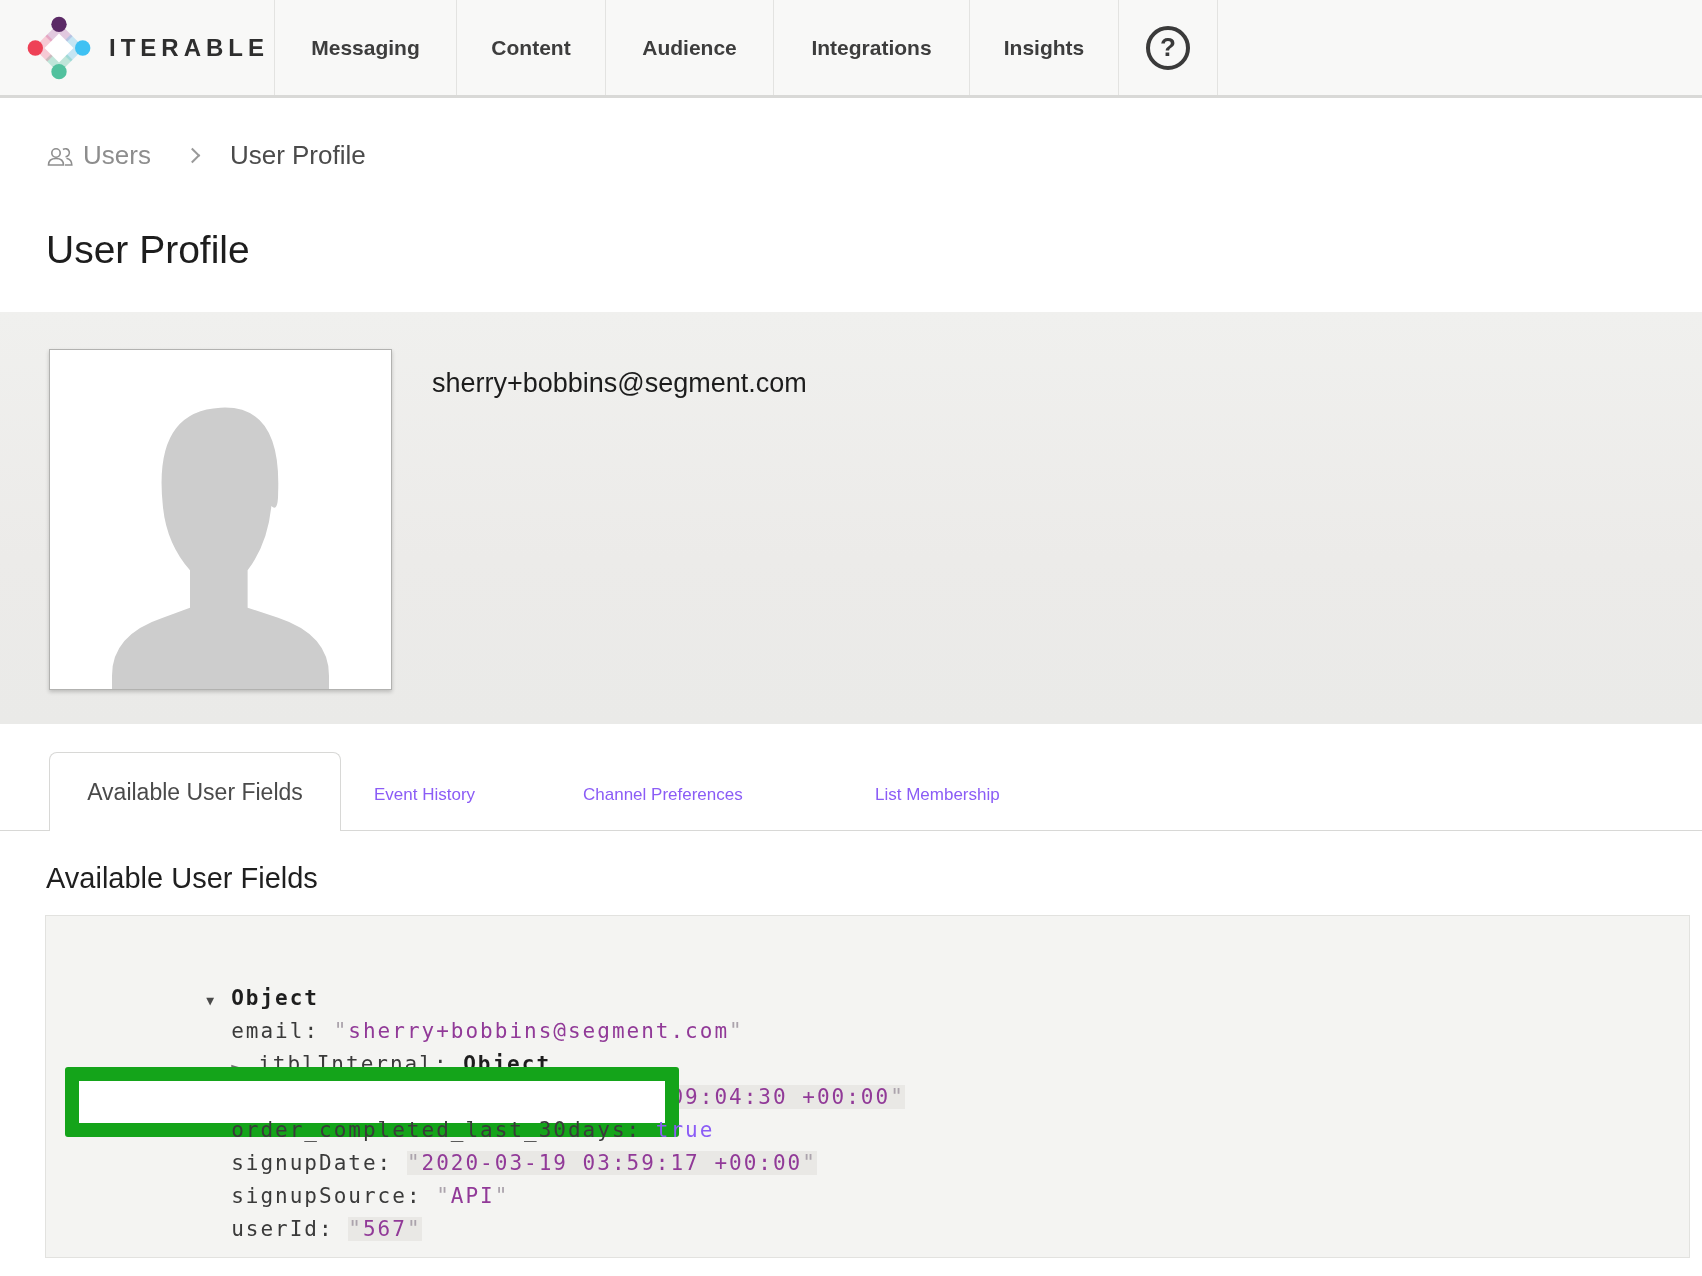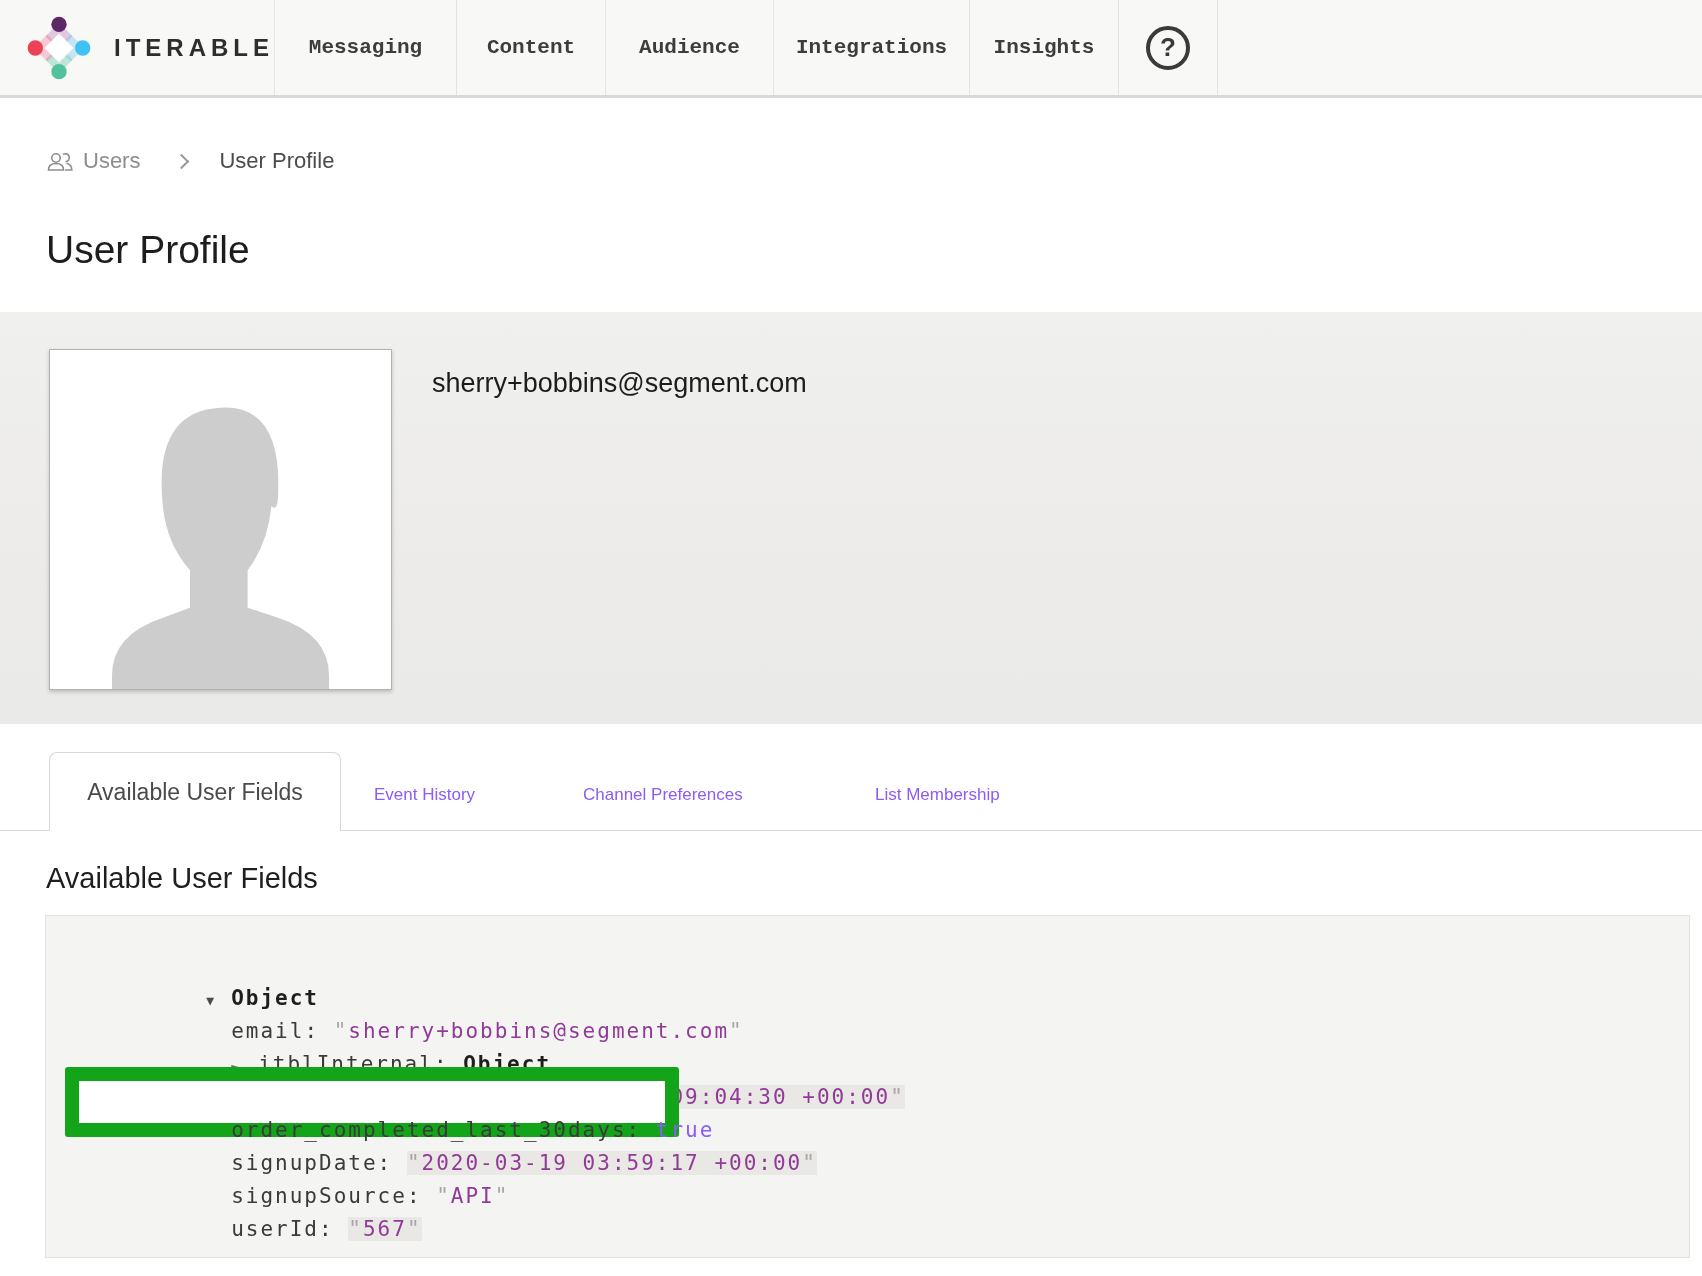--- a/index.html
+++ b/index.html
@@ -3,34 +3,34 @@
 <meta charset="utf-8">
 <style>
   * { margin:0; padding:0; box-sizing:border-box; }
   html,body { width:1702px; height:1276px; background:#fff; overflow:hidden;
               font-family:"Liberation Sans", sans-serif; }
   .stage { position:relative; width:1702px; height:1276px; }
 
   
   .topnav { position:absolute; top:0; left:0; width:1702px; height:98px;
             background:#f8f8f7; border-bottom:3px solid #d9d9d7; display:flex; align-items:stretch; }
-  .brand { flex:0 0 274px; display:flex; align-items:center; padding-left:27px;justify-content:space-between; }
+  .brand { flex:0 0 274px; display:flex; align-items:center; padding-left:27px; }
   .brand-name { font-size:24px; font-weight:700; letter-spacing:5px; color:#2e2e2e; margin-left:18px; }
   .nav-item { display:flex; align-items:center; justify-content:center;
-              border-left:1px solid #e3e3e1; font-size:21px; font-weight:700; color:#3d3d3d; cursor:pointer;font-family:Liberation Mono, monospace; }
+              border-left:1px solid #e3e3e1; font-size:21px; font-weight:700; color:#3d3d3d; cursor:pointer; }
   .w-messaging{width:182px}.w-content{width:149px}.w-audience{width:168px}
   .w-insights{width:149px}.w-integrations{width:196px}
   .nav-help { width:100px; border-left:1px solid #e3e3e1; border-right:1px solid #e3e3e1;
               display:flex; align-items:center; justify-content:center; cursor:pointer; }
   .help-circle { width:44px; height:44px; border:4px solid #3a3a3a; border-radius:50%;
                  display:flex; align-items:center; justify-content:center;
                  font-size:26px; font-weight:700; color:#3a3a3a; }
 
   
-  .breadcrumb { position:absolute; top:148px; left:46px; display:flex; align-items:center; font-size:22px; }
+  .breadcrumb { position:absolute; top:140px; left:46px; display:flex; align-items:center; font-size:26px; }
   .crumb-users { color:#8d8d8d; margin-left:9px; cursor:pointer; }
   .chev { width:11px; height:11px; border-top:2px solid #9a9a9a; border-right:2px solid #9a9a9a;
           transform:rotate(45deg); margin:0 32px 0 36px; }
   .crumb-current { color:#4b4b4b; }
 
   
   .page-title { position:absolute; top:228px; left:46px; font-size:39px; font-weight:400; color:#1d1d1d; }
 
   
   .profile-band { position:absolute; top:312px; left:0; width:1702px; height:412px;

